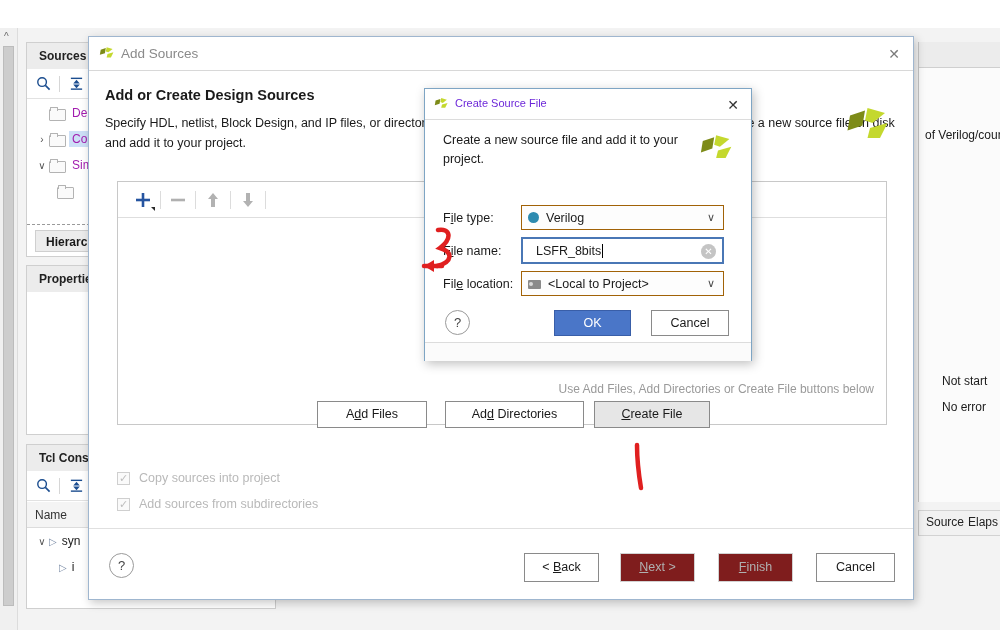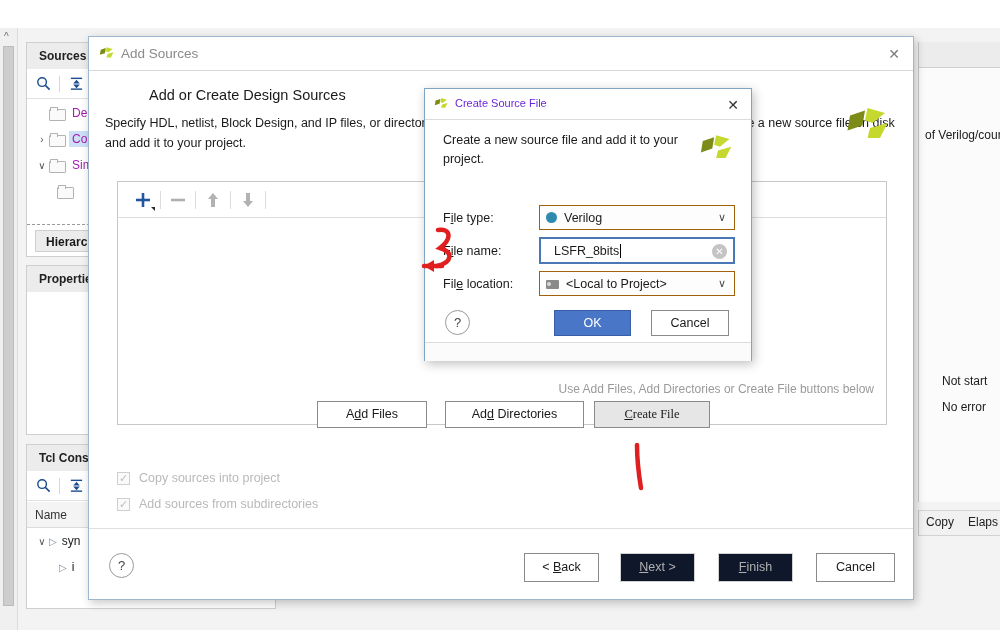--- a/index.html
+++ b/index.html
@@ -175,21 +175,21 @@
     display: flex; align-items: center; justify-content: center;
     color: #7a7a7a; font-size: 14px;
   }
 
   
   .vlogo { position: relative; display: inline-block; }
   .vlogo svg { display: block; }
 
   .addsrc-heading {
     position: absolute; left: 16px; top: 50px;
-    font-size: 14.5px; font-weight: normal; color: #1a1a1a; margin-left: 44px;
+    font-size: 14.5px; font-weight: bold; color: #1a1a1a;
   }
   .addsrc-desc {
     position: absolute; left: 16px; top: 76px; width: 790px;
     font-size: 12.5px; color: #1a1a1a; line-height: 20px;
   }
   .addsrc-logo-big { position: absolute; right: 18px; top: 68px; }
 
   .files-box {
     position: absolute; left: 28px; top: 144px; width: 770px; height: 244px;
     background: #ffffff; border: 1px solid #c8c8c8;
@@ -209,23 +209,23 @@
     white-space: nowrap;
   }
 
   .row-filebtns { position: absolute; left: 0; top: 364px; width: 100%; }
   .btn {
     display: inline-block; height: 27px; line-height: 25px; padding: 0 14px;
     font-size: 12.5px; text-align: center;
     background: #ffffff; border: 1px solid #8a8a8a; color: #1a1a1a;
     white-space: nowrap;
   }
-  .btn.gray { background: #e6e6e6; font-family: Liberation Serif, serif; }
+  .btn.gray { background: #e6e6e6; }
   .btn.primary { background: #4a76c8; border: 1px solid #395ea8; color: #ffffff; }
-  .btn.disabled { background: #0f172a; border: 1px solid #d2d2d2; color: #b0b0b0; }
+  .btn.disabled { background: #7f1d1d; border: 1px solid #d2d2d2; color: #b0b0b0; }
   .btn u { text-decoration: underline; }
 
   .chk-row {
     position: absolute; left: 28px; display: flex; align-items: center; gap: 9px;
     font-size: 12.5px; color: #b9b9b9;
   }
   .chkbox {
     width: 13px; height: 13px; border: 1px solid #cfcfcf; background: #fafafa;
     display: inline-flex; align-items: center; justify-content: center;
     font-size: 11px; color: #bdbdbd; flex: none;
@@ -259,21 +259,21 @@
     display: flex; align-items: center; justify-content: center;
     font-size: 14px; color: #333;
   }
   .csf-desc {
     position: absolute; left: 18px; top: 42px; width: 250px;
     font-size: 12.5px; color: #1a1a1a; line-height: 19px;
   }
   .csf-logo { position: absolute; right: 14px; top: 44px; }
 
   .csf-fields { position: absolute; left: 18px; top: 112px; width: 292px; }
-  .fld-row { display: flex; align-items: center; height: 33px; gap: 18px; }
+  .fld-row { display: flex; align-items: center; height: 33px; }
   .fld-label {
     width: 78px; font-size: 12.5px; color: #1a1a1a; flex: none;
   }
   .fld-label u { text-decoration: underline; }
   .combo {
     width: 203px; height: 25px; border: 1px solid #a16207; background: #fdfdfd;
     display: flex; align-items: center; padding: 0 6px; position: relative;
     font-size: 12.5px;
   }
   .combo .chev { position: absolute; right: 8px; top: 5px; color: #4a4a4a; font-size: 11px; }
@@ -415,21 +415,21 @@
   </div>
 
   <div class="bg-right-panel">
     <div class="bg-right-head"></div>
   </div>
   <div class="bg-verilog-text">of Verilog/counte</div>
   <div class="bg-status-panel"></div>
   <div class="bg-notstarted">Not start</div>
   <div class="bg-noerror">No error</div>
   <div class="bg-table-hdr"></div>
-  <div class="bg-th" style="left:926px">Copy</div>
+  <div class="bg-th" style="left:926px">Source</div>
   <div class="bg-th" style="left:968px">Elaps</div>
 
   <div class="dlg-add">
     <div class="dlg-add-title">
       <span class="vlogo" style="position:absolute;left:10px;top:9px">
         <svg width="17" height="16" viewBox="0 0 20 18">
           <path d="M2 4 L8 2 L7 8 L1 10 Z" fill="#7d8b18"></path>
           <path d="M9 1 L16 3 L11 7 L8 6 Z" fill="#c4d82e"></path>
           <path d="M10 9 L17 7 L14 13 L9 13 Z" fill="#c4d82e"></path>
         </svg>

